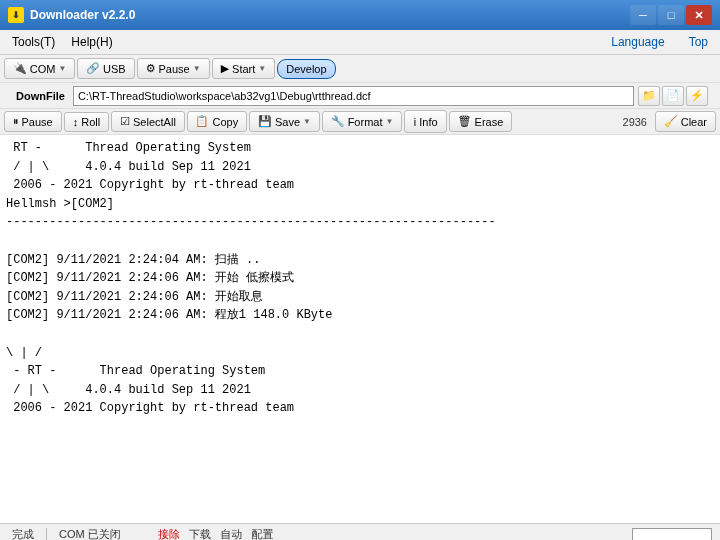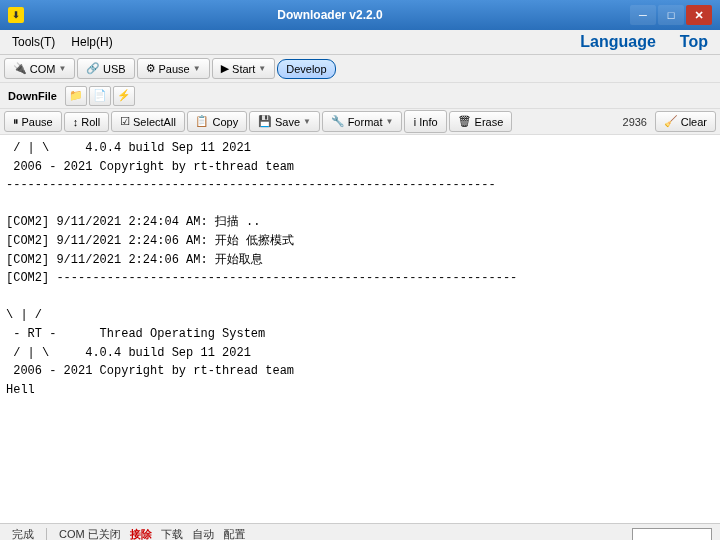--- a/index.html
+++ b/index.html
@@ -31,21 +31,20 @@
       background: #ffd700;
       border-radius: 2px;
       display: flex;
       align-items: center;
       justify-content: center;
       font-size: 9px;
       color: #333;
     }
     #title-bar .title-text {
       flex: 1;
-      text-align: center;
     }
     .win-controls {
       display: flex;
       gap: 2px;
     }
     .win-btn {
       width: 26px;
       height: 20px;
       display: flex;
       align-items: center;
@@ -71,21 +70,21 @@
       padding: 2px 8px;
       cursor: pointer;
       border-radius: 2px;
       font-size: 12px;
     }
     .menu-right {
       margin-left: auto;
       display: flex;
       gap: 8px;
     }
-    .menu-right .menu-item { color: #0057a8; font-size: 16px; font-weight: bold; }
+    .menu-right .menu-item { color: #0057a8; font-size: 12px; }
 
     
     #toolbar1 {
       background: #f0f0f0;
       height: 28px;
       display: flex;
       align-items: center;
       padding: 0 4px;
       border-bottom: 1px solid #ddd;
       gap: 2px;
@@ -104,21 +103,21 @@
     }
     .tb-btn.active { background: linear-gradient(to bottom, #d0e8ff, #b0d0ff); border-color: #0057a8; border-radius: 9px; }
     .dropdown-arrow { font-size: 8px; color: #666; }
 
     
     #toolbar2 {
       background: #f0f0f0;
       height: 26px;
       display: flex;
       align-items: center;
-      padding: 0 4px;
+      padding: 0 12px;
       border-bottom: 1px solid #ddd;
       gap: 4px;
     }
     #downfile-label {
       font-size: 11px;
       font-weight: bold;
       padding: 0 4px;
       white-space: nowrap;
     }
     #file-path-input {
@@ -198,21 +197,21 @@
     }
     .status-item { padding: 0 4px; }
     .status-sep { width: 1px; height: 14px; background: #bbb; }
     .status-progress {
       margin-left: auto;
       width: 80px;
       height: 14px;
       border: 1px solid #999;
       background: white;
     }
-    .status-highlight { color: #cc0000; font-weight: bold; }
+    .status-highlight { color: #cc0000; font-weight: normal; margin-left: 28px; }
   </style>
 </head>
 <body>
 
 <div id="title-bar">
   <div class="window-icon">⬇</div>
   <span class="title-text">Downloader v2.2.0</span>
   <div class="win-controls">
     <div class="win-btn minimize">─</div>
     <div class="win-btn maximize">□</div>
@@ -249,20 +248,21 @@
     <span>Start</span>
     <span class="dropdown-arrow">▼</span>
   </div>
   <div class="tb-btn active">
     <span>Develop</span>
   </div>
 </div>
 
 <div id="toolbar2">
   <span id="downfile-label">DownFile</span>
+  <input id="file-path-input" type="text" value="C:\RT-ThreadStudio\workspace\ab32vg1\Debug\rtthread.dcf" style="">
   <div class="file-icons">
     <div class="file-icon-btn">📁</div>
     <div class="file-icon-btn">📄</div>
     <div class="file-icon-btn">⚡</div>
   </div>
 </div>
 
 <div id="toolbar3">
   <div class="tb-btn">
     <span>⏸</span>
@@ -300,34 +300,35 @@
   </div>
   <div class="count-display">2936</div>
   <div class="tb-btn">
     <span>🧹</span>
     <span>Clear</span>
   </div>
 </div>
 
 <div id="main-content-wrapper">
   <div id="log-area">
+      <div class="log-line"> RT -      Thread Operating System</div>
       <div class="log-line"> / | \     4.0.4 build Sep 11 2021</div>
       <div class="log-line"> 2006 - 2021 Copyright by rt-thread team</div>
+      <div class="log-line">Hellmsh &gt;[COM2]</div>
       <div class="log-line">--------------------------------------------------------------------</div>
       <div class="log-line">&nbsp;</div>
       <div class="log-line">[COM2] 9/11/2021 2:24:04 AM: 扫描 ..</div>
       <div class="log-line">[COM2] 9/11/2021 2:24:06 AM: 开始 低擦模式</div>
       <div class="log-line">[COM2] 9/11/2021 2:24:06 AM: 开始取息</div>
-      <div class="log-line">[COM2] ----------------------------------------------------------------</div>
+      <div class="log-line">[COM2] 9/11/2021 2:24:06 AM: 程放1 148.0 KByte</div>
       <div class="log-line">&nbsp;</div>
       <div class="log-line">\ | /</div>
       <div class="log-line"> - RT -      Thread Operating System</div>
       <div class="log-line"> / | \     4.0.4 build Sep 11 2021</div>
       <div class="log-line"> 2006 - 2021 Copyright by rt-thread team</div>
-      <div class="log-line">Hell</div>
     </div>
 </div>
 
 <div id="status-bar">
   <span class="status-item">完成</span>
   <div class="status-sep"></div>
   <span class="status-item">
     <span>COM 已关闭</span>
     &nbsp;
     <span class="status-highlight">接除</span>

